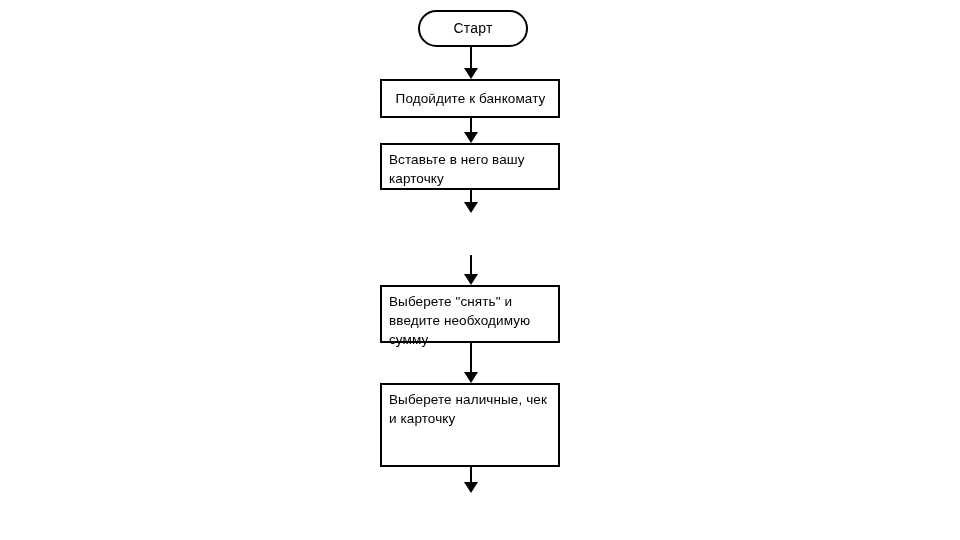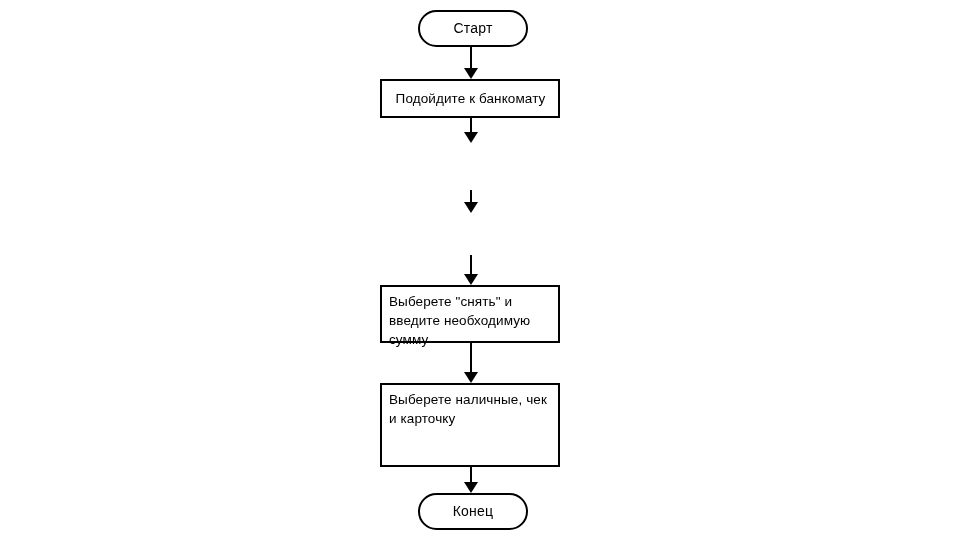--- a/index.html
+++ b/index.html
@@ -103,20 +103,23 @@
 
   <div class="process center" style="left:380px; top:79px; width:180px; height:39px;">
     <span class="ptext">Подойдите к банкомату</span>
   </div>
 
   <div class="connector" style="left:459px; top:118px; height:25px;">
     <div class="shaft" style="height:14px;"></div>
     <div class="head"></div>
   </div>
 
+  <div class="process topleft" style="left:380px; top:143px; width:180px; height:47px;">
+    <span class="ptext">Вставьте в него вашу карточку</span>
+  </div>
 
   <div class="connector" style="left:459px; top:190px; height:23px;">
     <div class="shaft" style="height:12px;"></div>
     <div class="head"></div>
   </div>
 
 
   <div class="connector" style="left:459px; top:255px; height:30px;">
     <div class="shaft" style="height:19px;"></div>
     <div class="head"></div>
@@ -133,17 +136,14 @@
 
   <div class="process topleft" style="left:380px; top:383px; width:180px; height:84px;">
     <span class="ptext">Выберете наличные, чек и карточку</span>
   </div>
 
   <div class="connector" style="left:459px; top:467px; height:26px;">
     <div class="shaft" style="height:15px;"></div>
     <div class="head"></div>
   </div>
 
-  <div class="terminator" style="left:418px; top:493px; width:110px; height:37px;">
-    <span>Конец</span>
-  </div>
 
 </div>
 
 </body></html>

